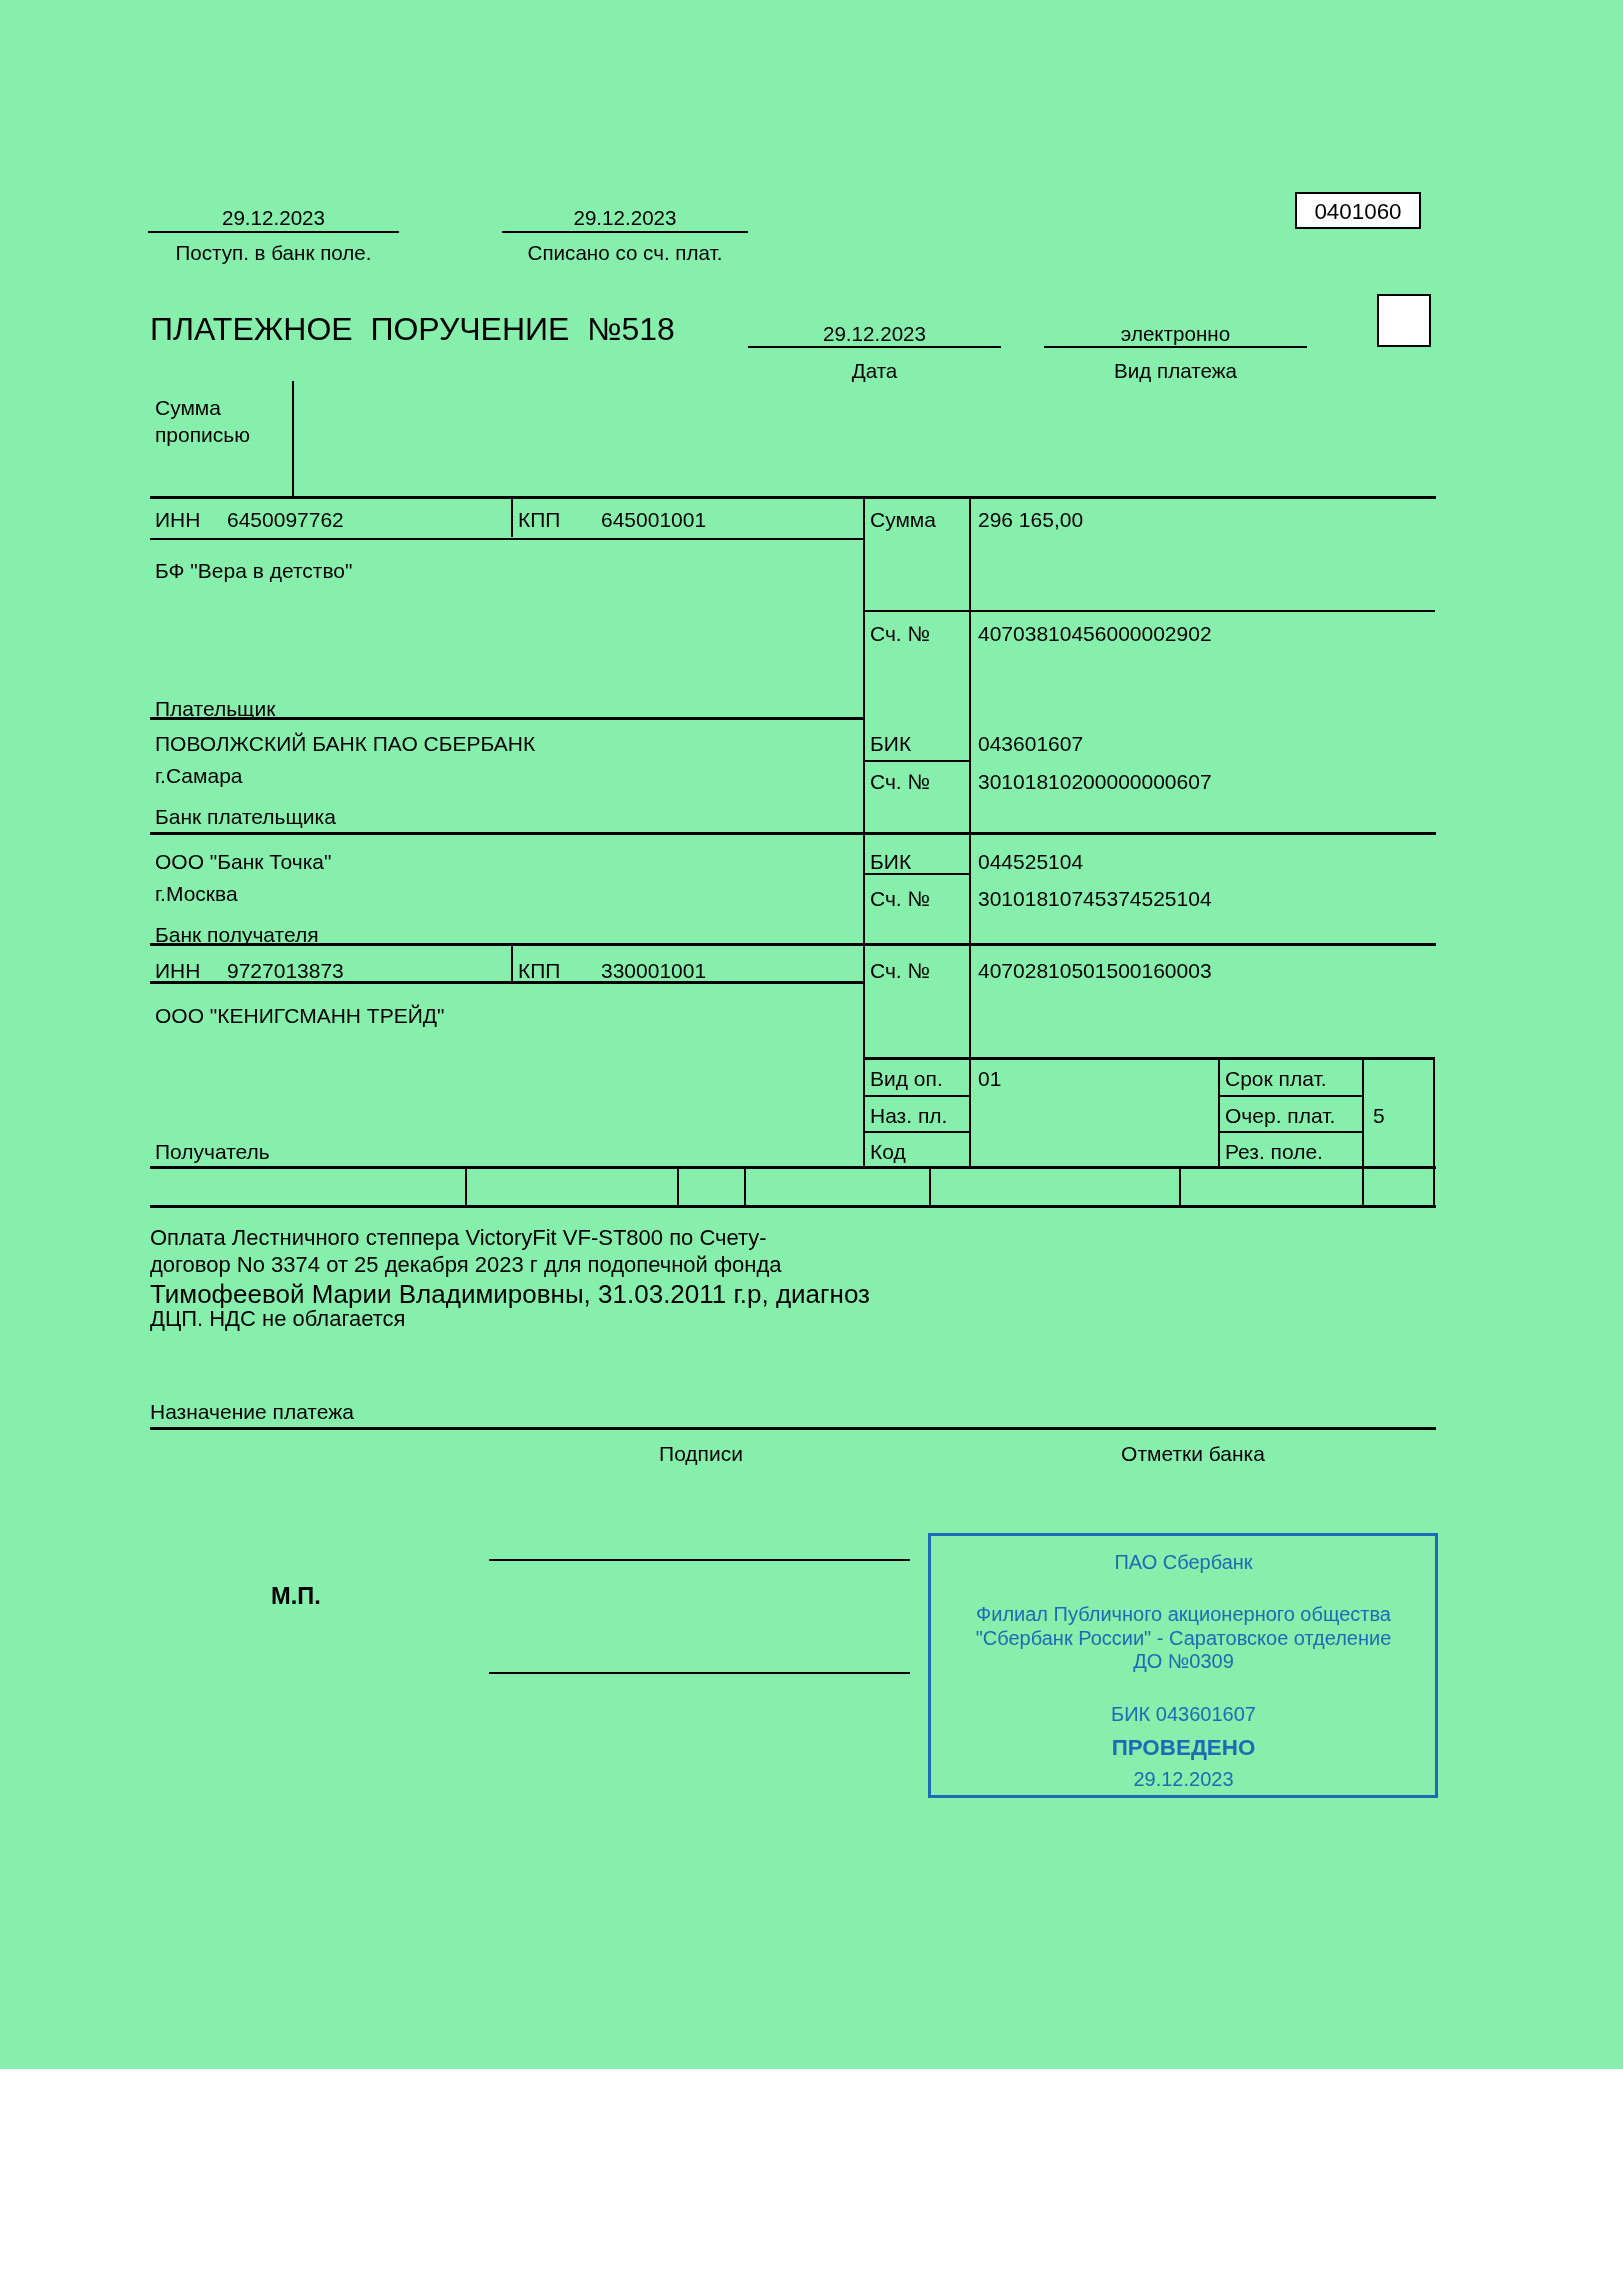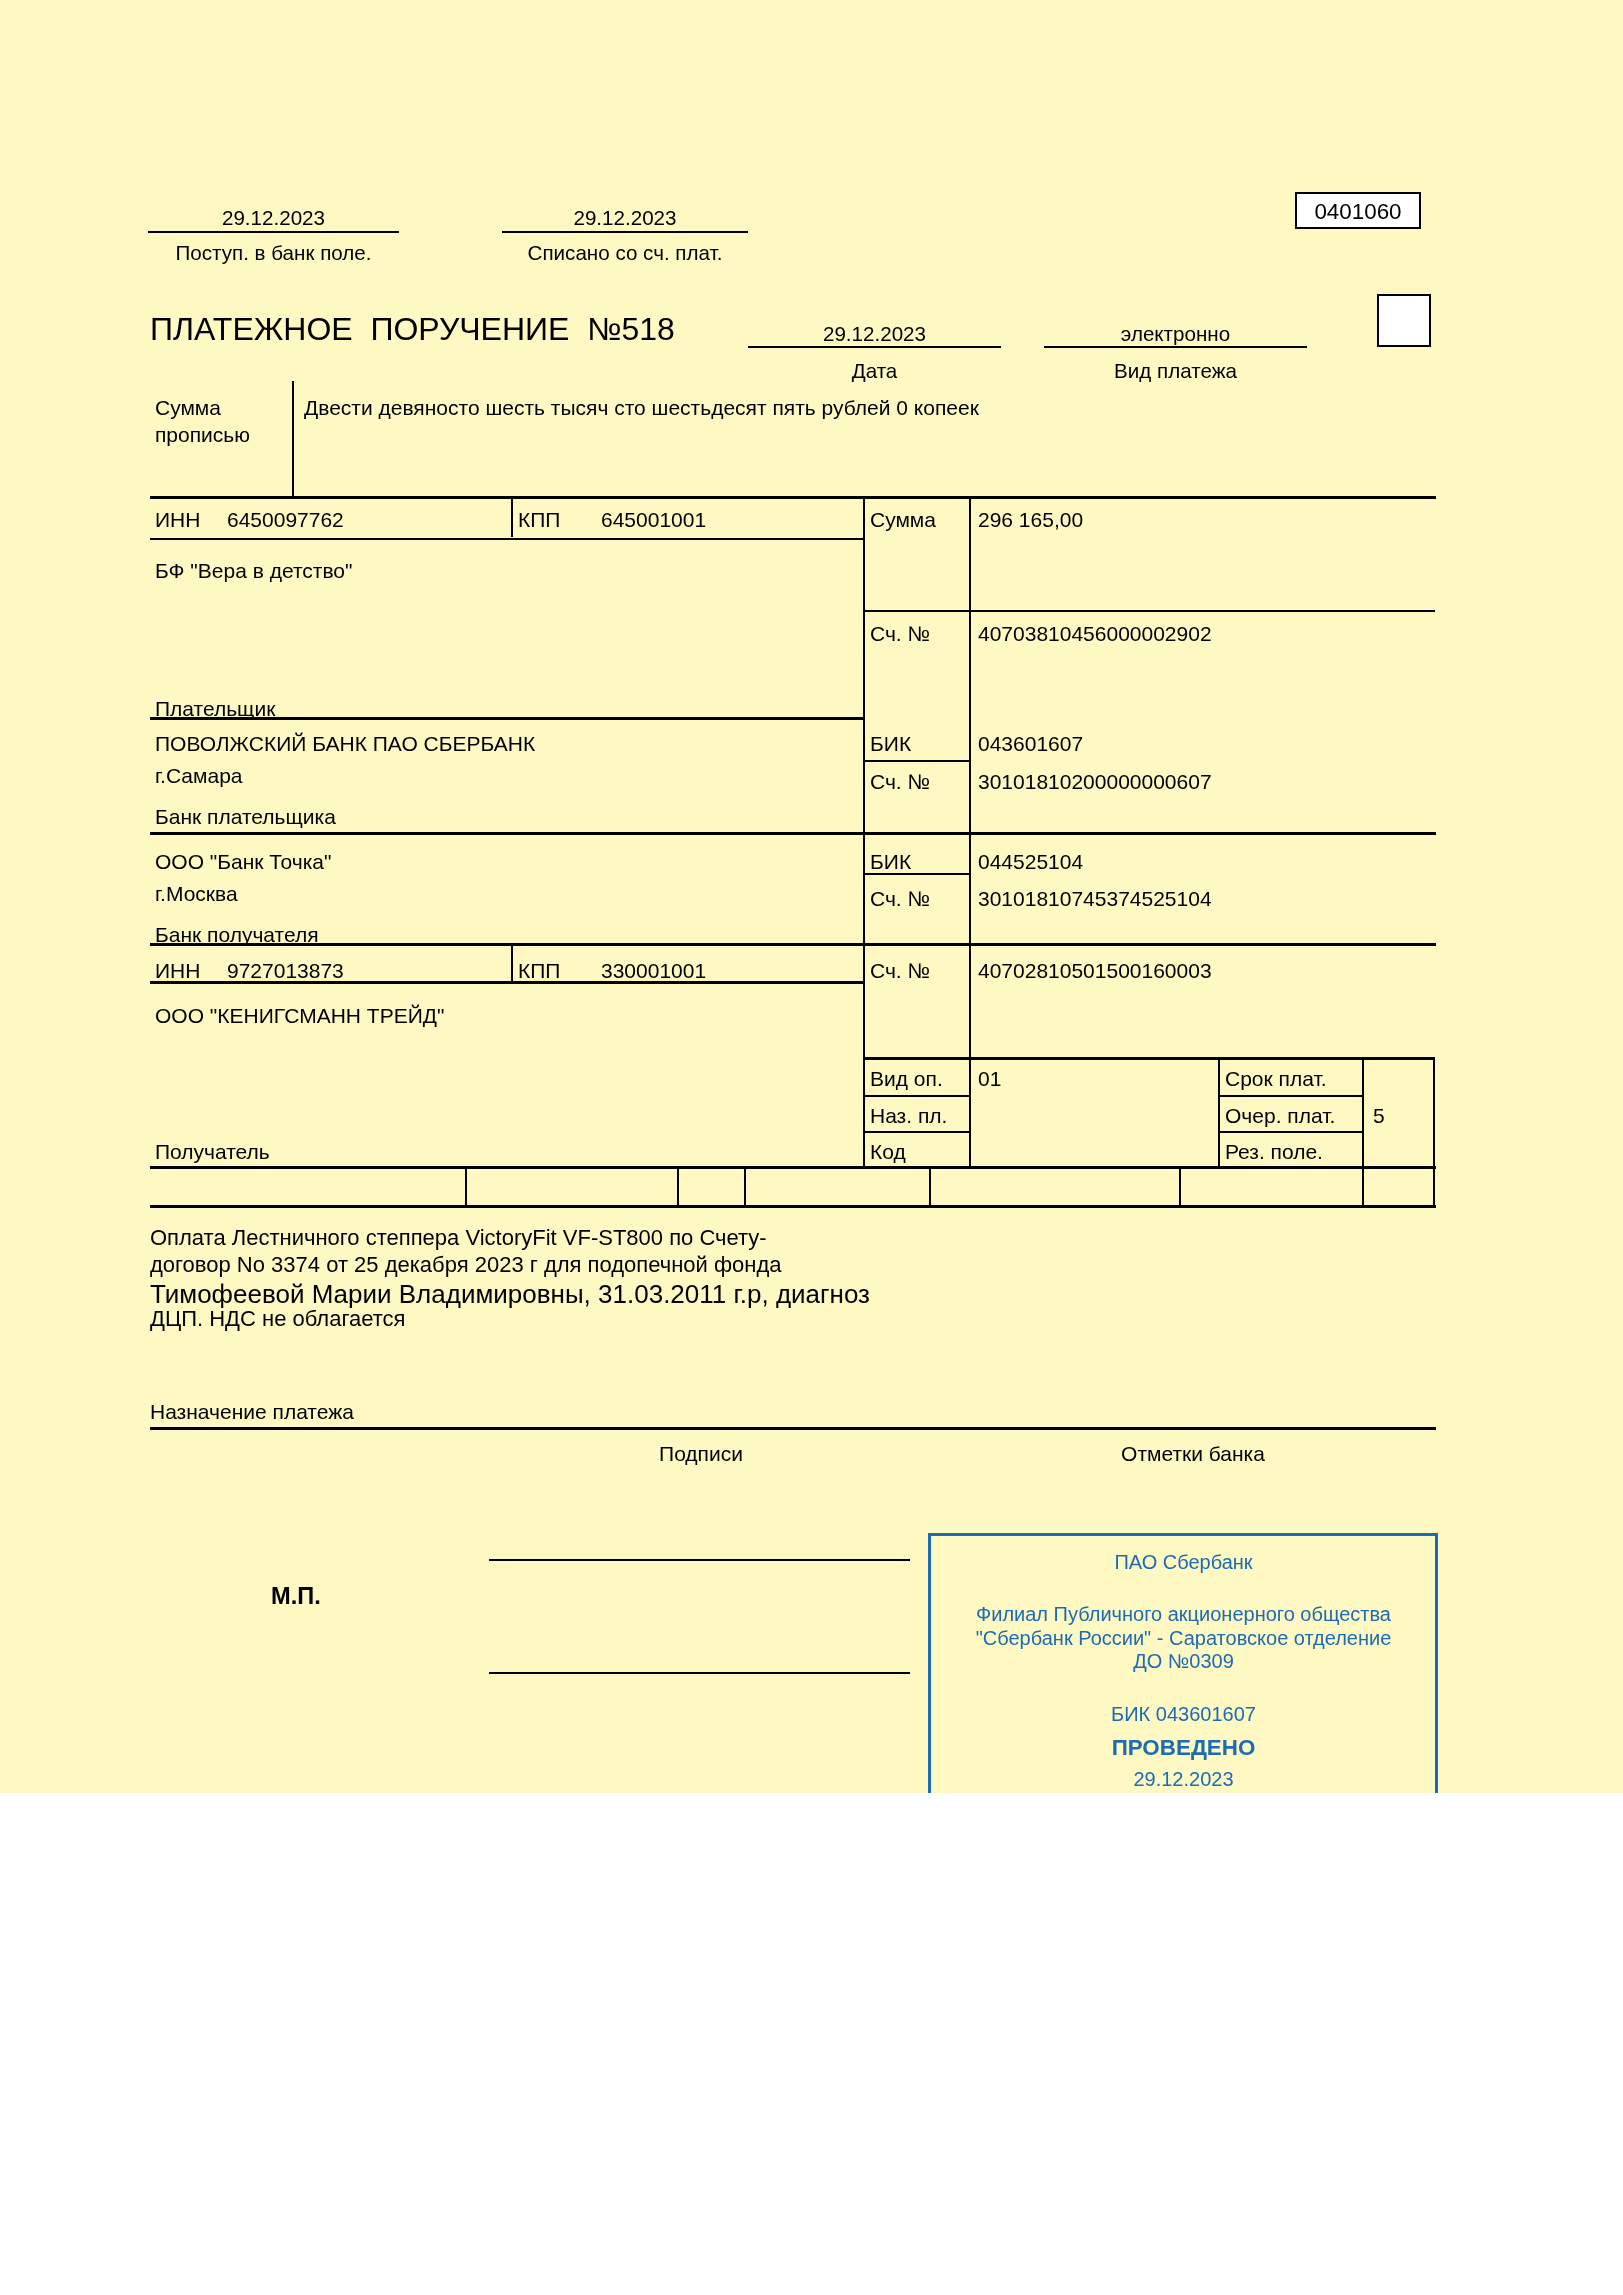--- a/index.html
+++ b/index.html
@@ -1,16 +1,16 @@
 <!DOCTYPE html>
 <html style="--stamp-blue: #1c6bb4;font-size:9.4px"><head>
 <meta charset="utf-8">
 <style>
   html,body{margin:0;padding:0;background:#fff;}
-  .page{position:relative;width:1624px;height:1793px;background:#fef9c3;
+  .page{position:relative;width:1624px;height:2069px;background:#86efac;
         font-family:"Liberation Sans",sans-serif;color:#000;overflow:hidden;}
   .t{position:absolute;font-size:21px;line-height:1.12;white-space:pre;}
   .c{text-align:center;}
   .small{font-size:20.6px;}
   .title{font-size:32px;font-weight:normal;letter-spacing:0px;}
   .hl{position:absolute;background:#000;height:1.8px;}
   .thick{height:2.9px;}
   .vl{position:absolute;background:#000;width:1.8px;}
   .box{position:absolute;border:2.4px solid #000;background:#fff;}
   .mp{font-size:23.6px;font-weight:bold;}
@@ -45,21 +45,20 @@
 
   <div class="t small c" style="left:1044px;top:322px;width:263px;">электронно</div>
   <div class="hl" style="left:1044px;top:346px;width:263px;"></div>
   <div class="t small c" style="left:1044px;top:359px;width:263px;">Вид платежа</div>
 
   <div class="box" style="left:1377px;top:294px;width:50px;height:49px;"></div>
 
   <div class="vl" style="left:292px;top:381px;height:115px;"></div>
   <div class="t" style="left:155px;top:396px;">Сумма</div>
   <div class="t" style="left:155px;top:423px;">прописью</div>
-  <div class="t" style="left:304px;top:396px;">Двести девяносто шесть тысяч сто шестьдесят пять рублей 0 копеек</div>
 
   <div class="hl thick" style="left:150px;top:496px;width:1286px;"></div>
   <div class="hl" style="left:150px;top:538px;width:713px;"></div>
   <div class="hl" style="left:863px;top:610px;width:572px;"></div>
   <div class="hl thick" style="left:150px;top:717px;width:713px;"></div>
   <div class="hl" style="left:863px;top:760px;width:106px;"></div>
   <div class="hl thick" style="left:150px;top:832px;width:1286px;"></div>
   <div class="hl" style="left:863px;top:873px;width:106px;"></div>
   <div class="hl thick" style="left:150px;top:943px;width:1286px;"></div>
   <div class="hl thick" style="left:150px;top:981px;width:713px;"></div>

